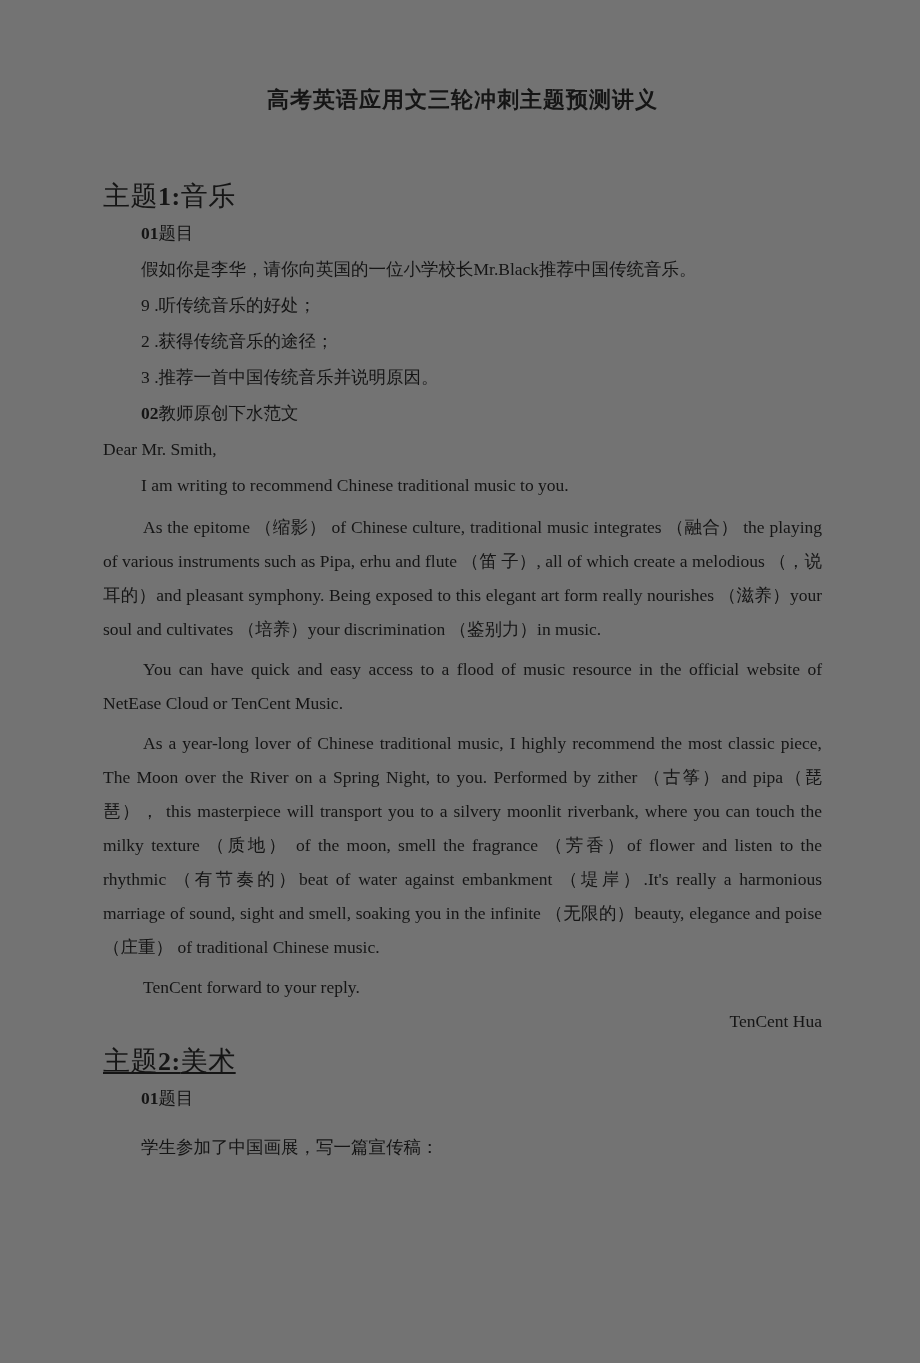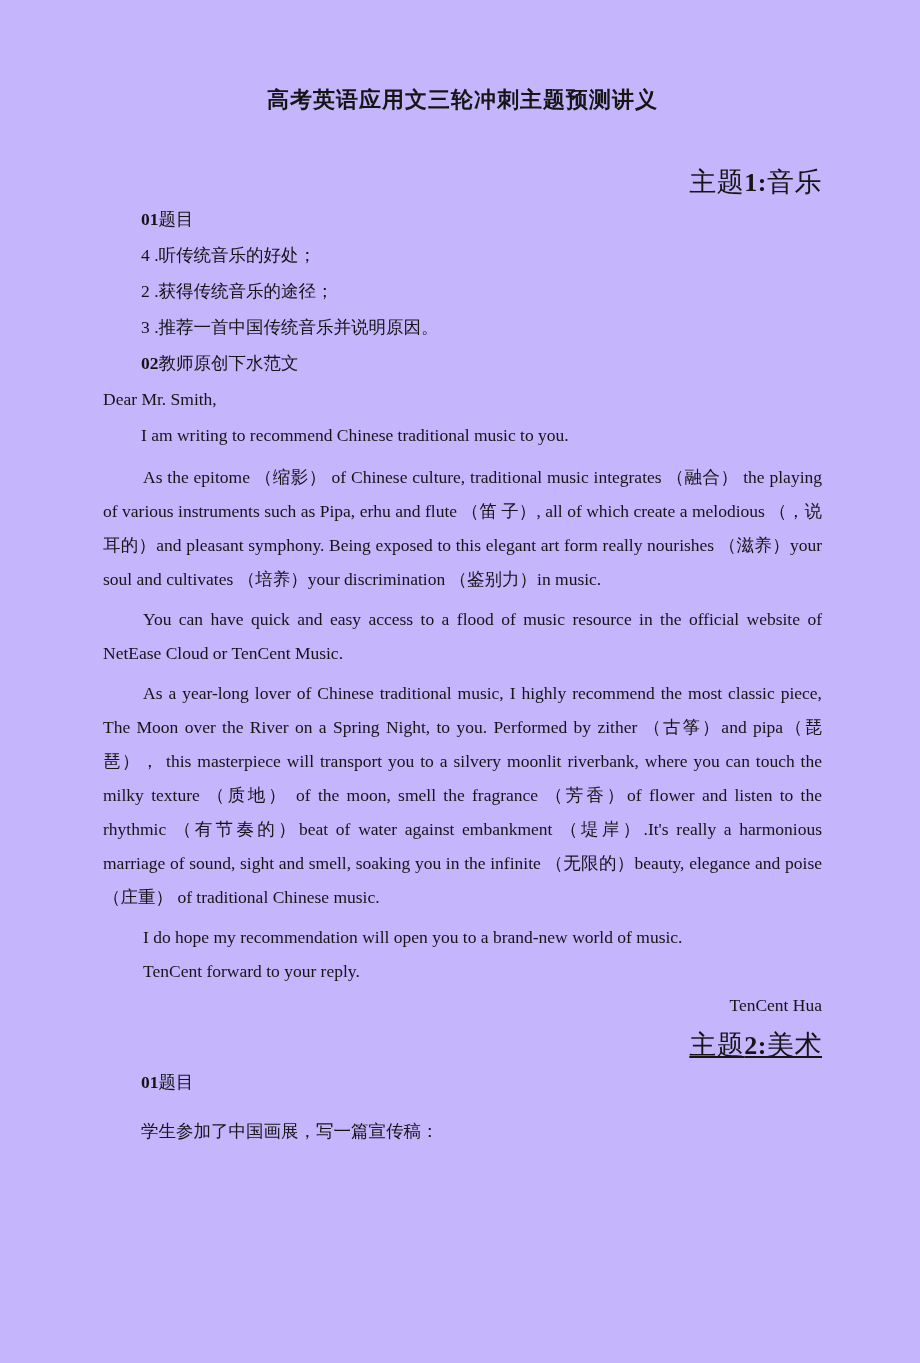--- a/index.html
+++ b/index.html
@@ -12,37 +12,36 @@
     height: 1363px;
     font-family: "Liberation Serif", "DejaVu Serif", serif;
     color: #151515;
     overflow: hidden;
   }
   .page {
     box-sizing: border-box;
     width: 920px;
     height: 1363px;
     padding: 85px 98px 0 103px;
-    background: #c4b5fd;
+    background: #737373;
   }
   .doc-title {
     margin: 0;
     text-align: center;
     font-size: 22px;
     font-weight: 600;
     line-height: 30px;
     letter-spacing: 1px;
   }
   .topic-heading {
-    margin: 50px 0 8px 0;
+    margin: 64px 0 8px 0;
     font-size: 27px;
     font-weight: 400;
     line-height: 34px;
     letter-spacing: 0.5px;
-    text-align: right;
   }
   .topic-heading .h-num {
     font-weight: bold;
     font-size: 26px;
   }
   .topic-heading-2 {
     margin-top: 6px;
     text-decoration: underline;
   }
   .line {
@@ -84,38 +83,38 @@
 <body>
 
 <div class="page">
 
   <h1 class="doc-title">高考英语应用文三轮冲刺主题预测讲义</h1>
 
   <h2 class="topic-heading"><span>主题</span><span class="h-num">1:</span><span>音乐</span></h2>
 
   <p class="line"><span class="lbl-num">01</span><span>题目</span></p>
 
+  <p class="line">假如你是李华，请你向英国的一位小学校长Mr.Black推荐中国传统音乐。</p>
 
-  <p class="line">4 .听传统音乐的好处；</p>
+  <p class="line">9 .听传统音乐的好处；</p>
   <p class="line">2 .获得传统音乐的途径；</p>
   <p class="line">3 .推荐一首中国传统音乐并说明原因。</p>
 
   <p class="line"><span class="lbl-num">02</span><span>教师原创下水范文</span></p>
 
   <p class="line" style="text-indent:0;">Dear Mr. Smith,</p>
 
   <p class="line">I am writing to recommend Chinese traditional music to you.</p>
 
   <p class="para">As the epitome （缩影） of Chinese culture, traditional music integrates （融合） the playing of various instruments such as Pipa, erhu and flute （笛 子）, all of which create a melodious （，说耳的）and pleasant symphony. Being exposed to this elegant art form really nourishes （滋养）your soul and cultivates （培养）your discrimination （鉴别力）in music.</p>
 
   <p class="para">You can have quick and easy access to a flood of music resource in the official website of NetEase Cloud or TenCent Music.</p>
 
   <p class="para">As a year-long lover of Chinese traditional music, I highly recommend the most classic piece, The Moon over the River on a Spring Night, to you. Performed by zither （古筝）and pipa（琵琶）， this masterpiece will transport you to a silvery moonlit riverbank, where you can touch the milky texture （质地） of the moon, smell the fragrance （芳香）of flower and listen to the rhythmic （有节奏的）beat of water against embankment （堤岸）.It's really a harmonious marriage of sound, sight and smell, soaking you in the infinite （无限的）beauty, elegance and poise （庄重） of traditional Chinese music.</p>
 
-  <p class="close-line close-line-first">I do hope my recommendation will open you to a brand-new world of music.</p>
   <p class="close-line">TenCent forward to your reply.</p>
 
   <p class="signature">TenCent Hua</p>
 
   <h2 class="topic-heading topic-heading-2"><span>主题</span><span class="h-num">2:</span><span>美术</span></h2>
 
   <p class="line"><span class="lbl-num">01</span><span>题目</span></p>
 
   <p class="line prompt2">学生参加了中国画展，写一篇宣传稿：</p>
 

